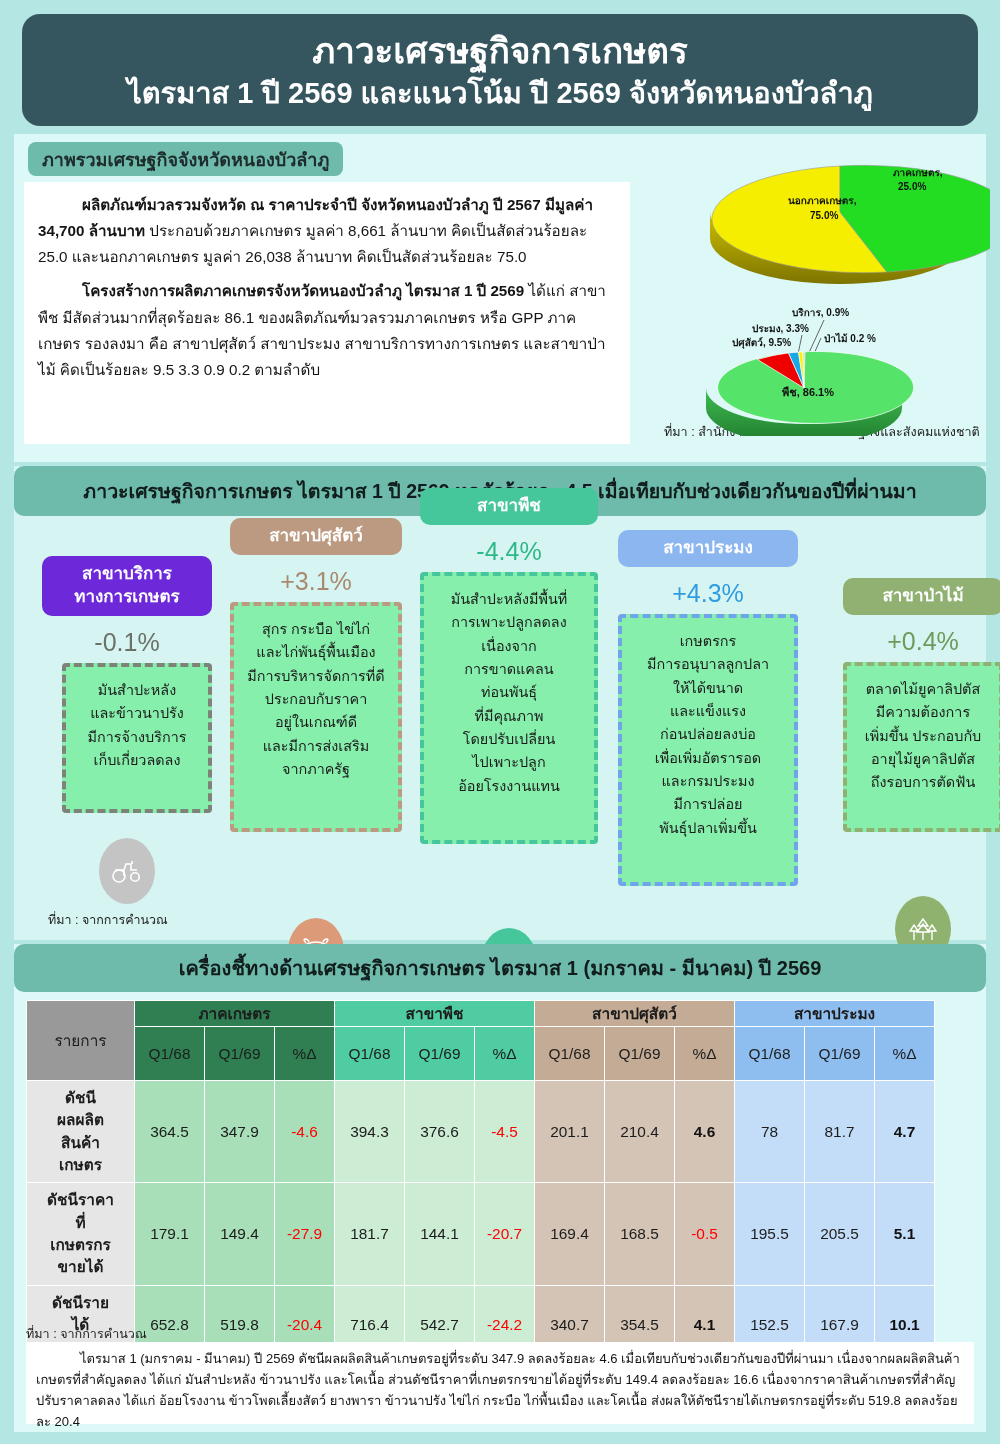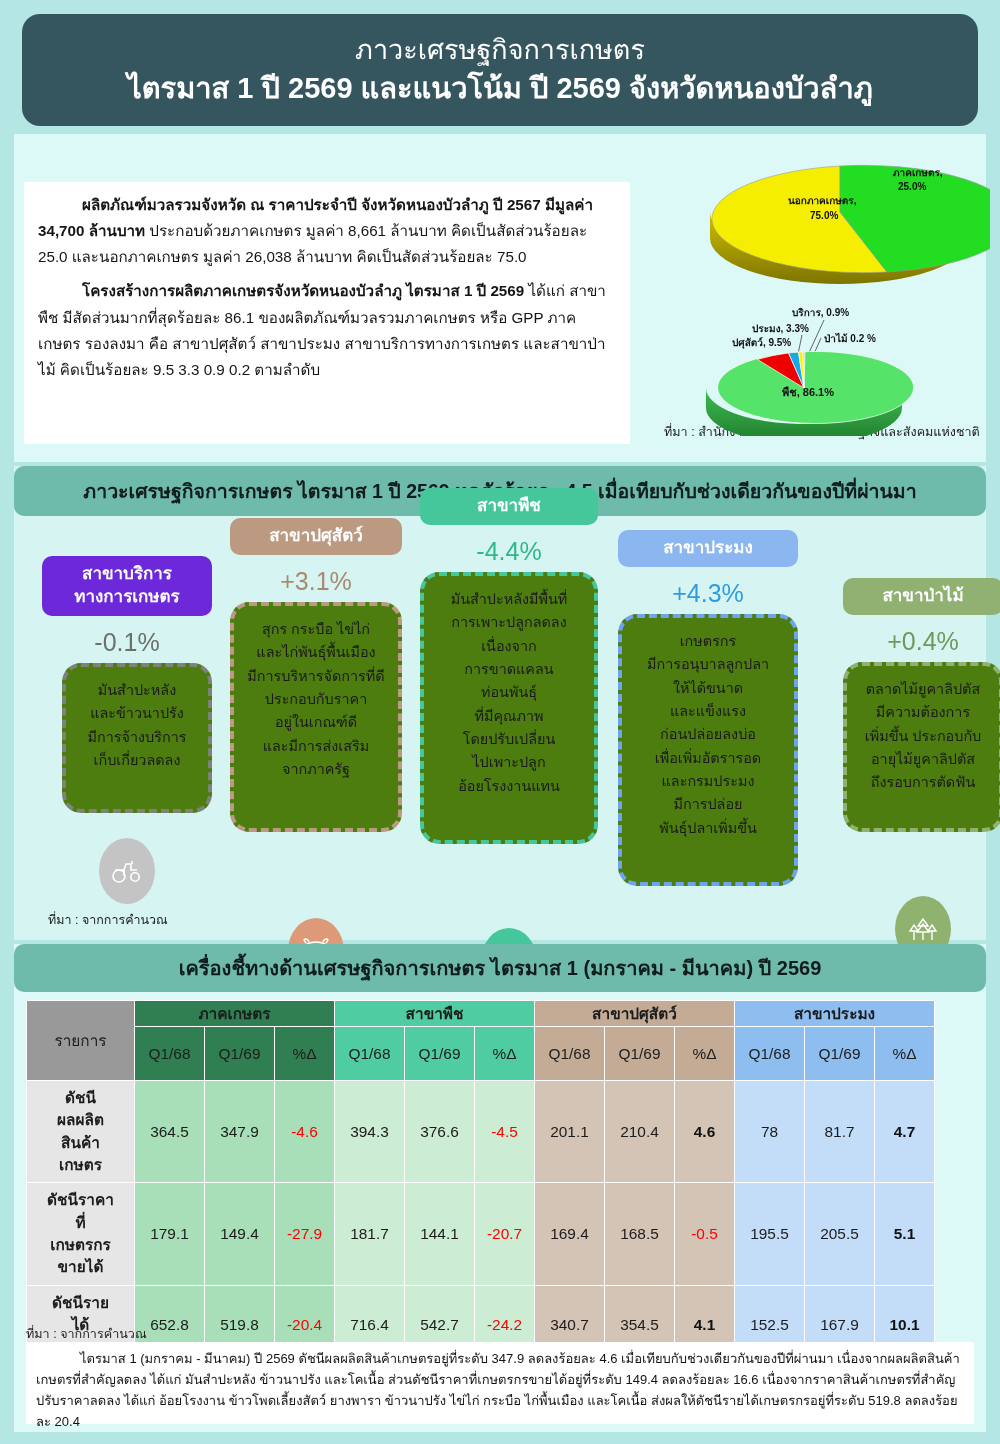--- a/index.html
+++ b/index.html
@@ -11,21 +11,21 @@
   }
   .page{ position:relative; width:1000px; height:1444px; background:#b4e7e4; }
 
   
   .header{
     position:absolute; left:22px; top:14px; width:956px; height:112px;
     background:#35565f; border-radius:18px;
     display:flex; flex-direction:column; align-items:center; justify-content:center;
     color:#ffffff; text-align:center;
   }
-  .header .l1{ font-size:27px; font-weight:400; line-height:1.35; }
+  .header .l1{ font-size:35px; font-weight:700; line-height:1.35; }
   .header .l2{ font-size:29px; font-weight:700; line-height:1.35; }
 
   
   .sec1{
     position:absolute; left:14px; top:134px; width:972px; height:328px;
     background:#dcf9f7;
   }
   .tag1{
     position:absolute; left:14px; top:8px; height:34px;
     background:#6ebaab; border-radius:8px;
@@ -61,21 +61,21 @@
     display:flex; align-items:center; justify-content:center;
     color:#111c1c; font-size:19.5px; font-weight:700;
   }
   .branch{ position:absolute; }
   .btitle{
     border-radius:10px; color:#ffffff; font-size:17px; font-weight:700;
     text-align:center; padding:7px 10px; line-height:1.35;
   }
   .bpct{ text-align:center; font-size:25px; font-weight:400; margin-top:12px; }
   .bbody{
-    margin-top:6px; background:#4d7c0f; border-radius:19px;
+    margin-top:6px; background:#86efac; border-radius:4px;
     border:4px dashed #999; padding:12px 8px;
     font-size:14.4px; line-height:1.62; text-align:center; color:#1a1a1a;
   }
   .bicon{
     position:absolute; left:50%; transform:translateX(-50%);
     width:56px; height:66px; border-radius:50%;
     display:flex; align-items:center; justify-content:center;
   }
   .src2{ position:absolute; left:34px; top:444px; font-size:12.5px; color:#1b1b1b; }
 
@@ -128,20 +128,21 @@
 <body>
 
 <div class="page">
 
   <div class="header">
     <div class="l1">ภาวะเศรษฐกิจการเกษตร</div>
     <div class="l2">ไตรมาส 1 ปี 2569 และแนวโน้ม ปี 2569 จังหวัดหนองบัวลำภู</div>
   </div>
 
   <div class="sec1">
+    <div class="tag1">ภาพรวมเศรษฐกิจจังหวัดหนองบัวลำภู</div>
 
     <div class="paperbox">
       <p>
         <span class="ind"></span><span class="b">ผลิตภัณฑ์มวลรวมจังหวัด ณ ราคาประจำปี จังหวัดหนองบัวลำภู ปี 2567 มีมูลค่า 34,700 ล้านบาท</span><span> ประกอบด้วยภาคเกษตร มูลค่า 8,661 ล้านบาท คิดเป็นสัดส่วนร้อยละ 25.0 และนอกภาคเกษตร มูลค่า 26,038 ล้านบาท คิดเป็นสัดส่วนร้อยละ 75.0</span>
       </p>
       <p>
         <span class="ind"></span><span class="b">โครงสร้างการผลิตภาคเกษตรจังหวัดหนองบัวลำภู ไตรมาส 1 ปี 2569</span><span> ได้แก่ สาขาพืช มีสัดส่วนมากที่สุดร้อยละ 86.1 ของผลิตภัณฑ์มวลรวมภาคเกษตร หรือ GPP ภาคเกษตร รองลงมา คือ สาขาปศุสัตว์ สาขาประมง สาขาบริการทางการเกษตร และสาขาป่าไม้ คิดเป็นร้อยละ 9.5 3.3 0.9 0.2 ตามลำดับ</span>
       </p>
     </div>
 

